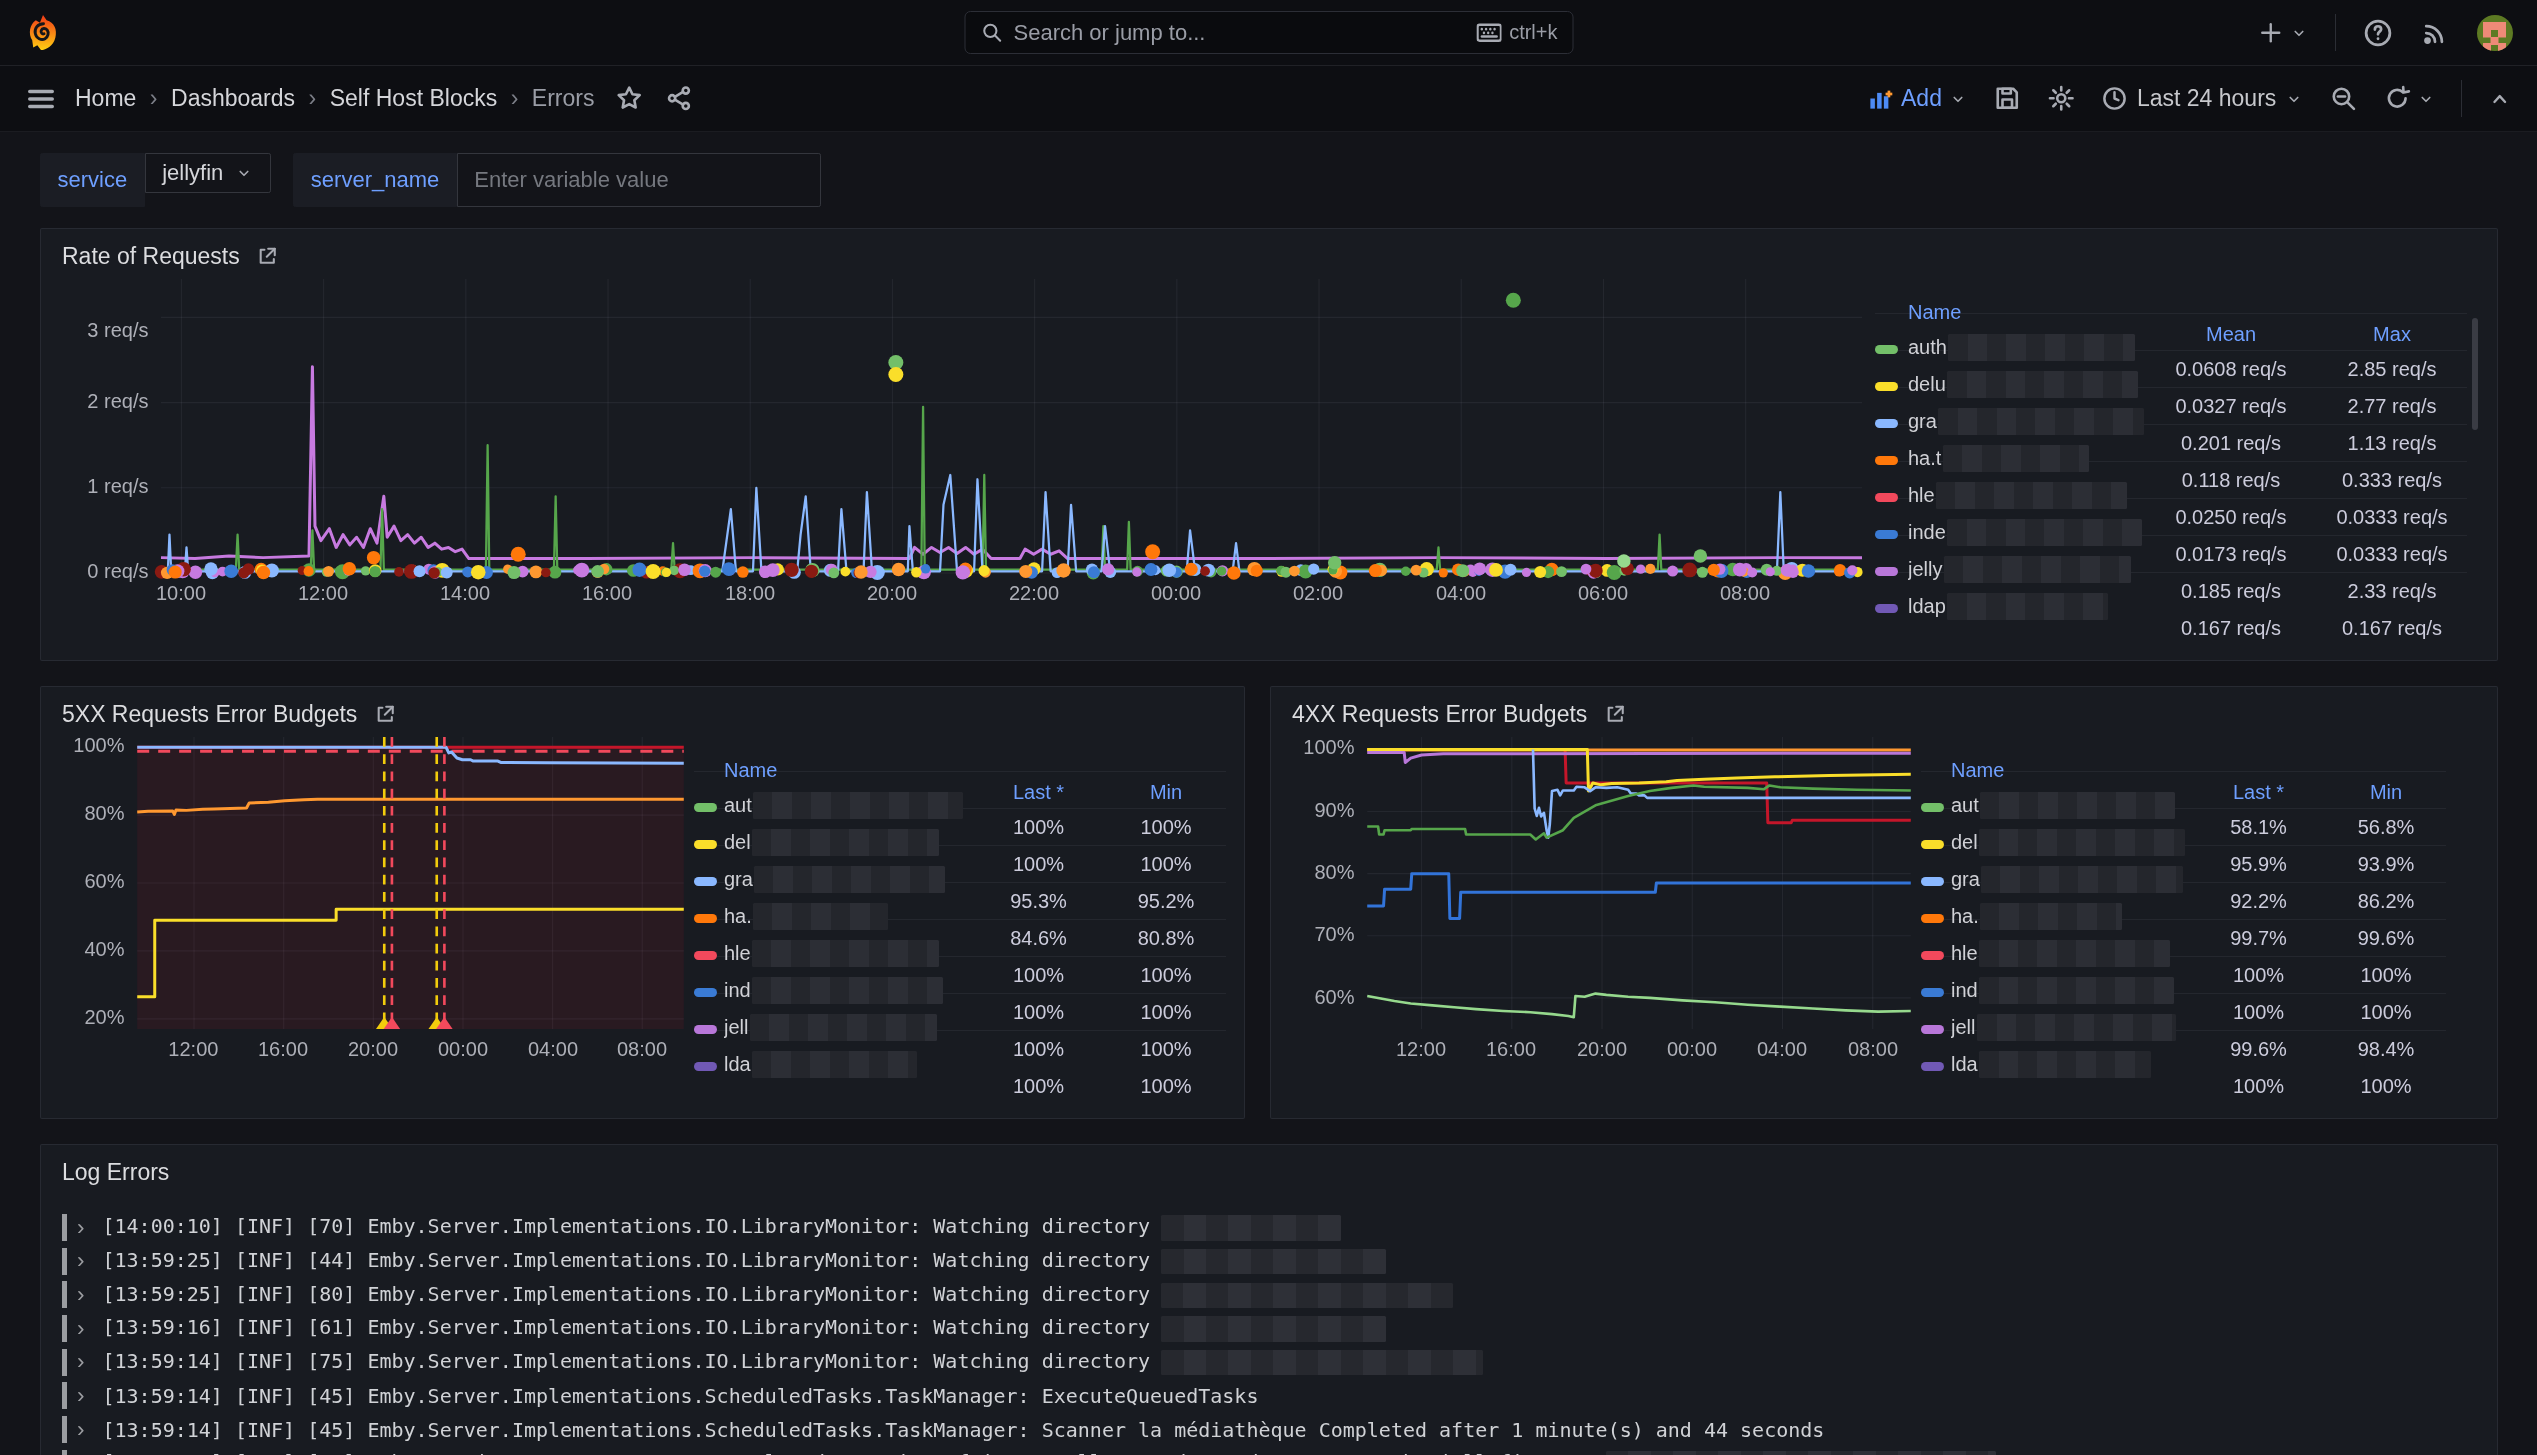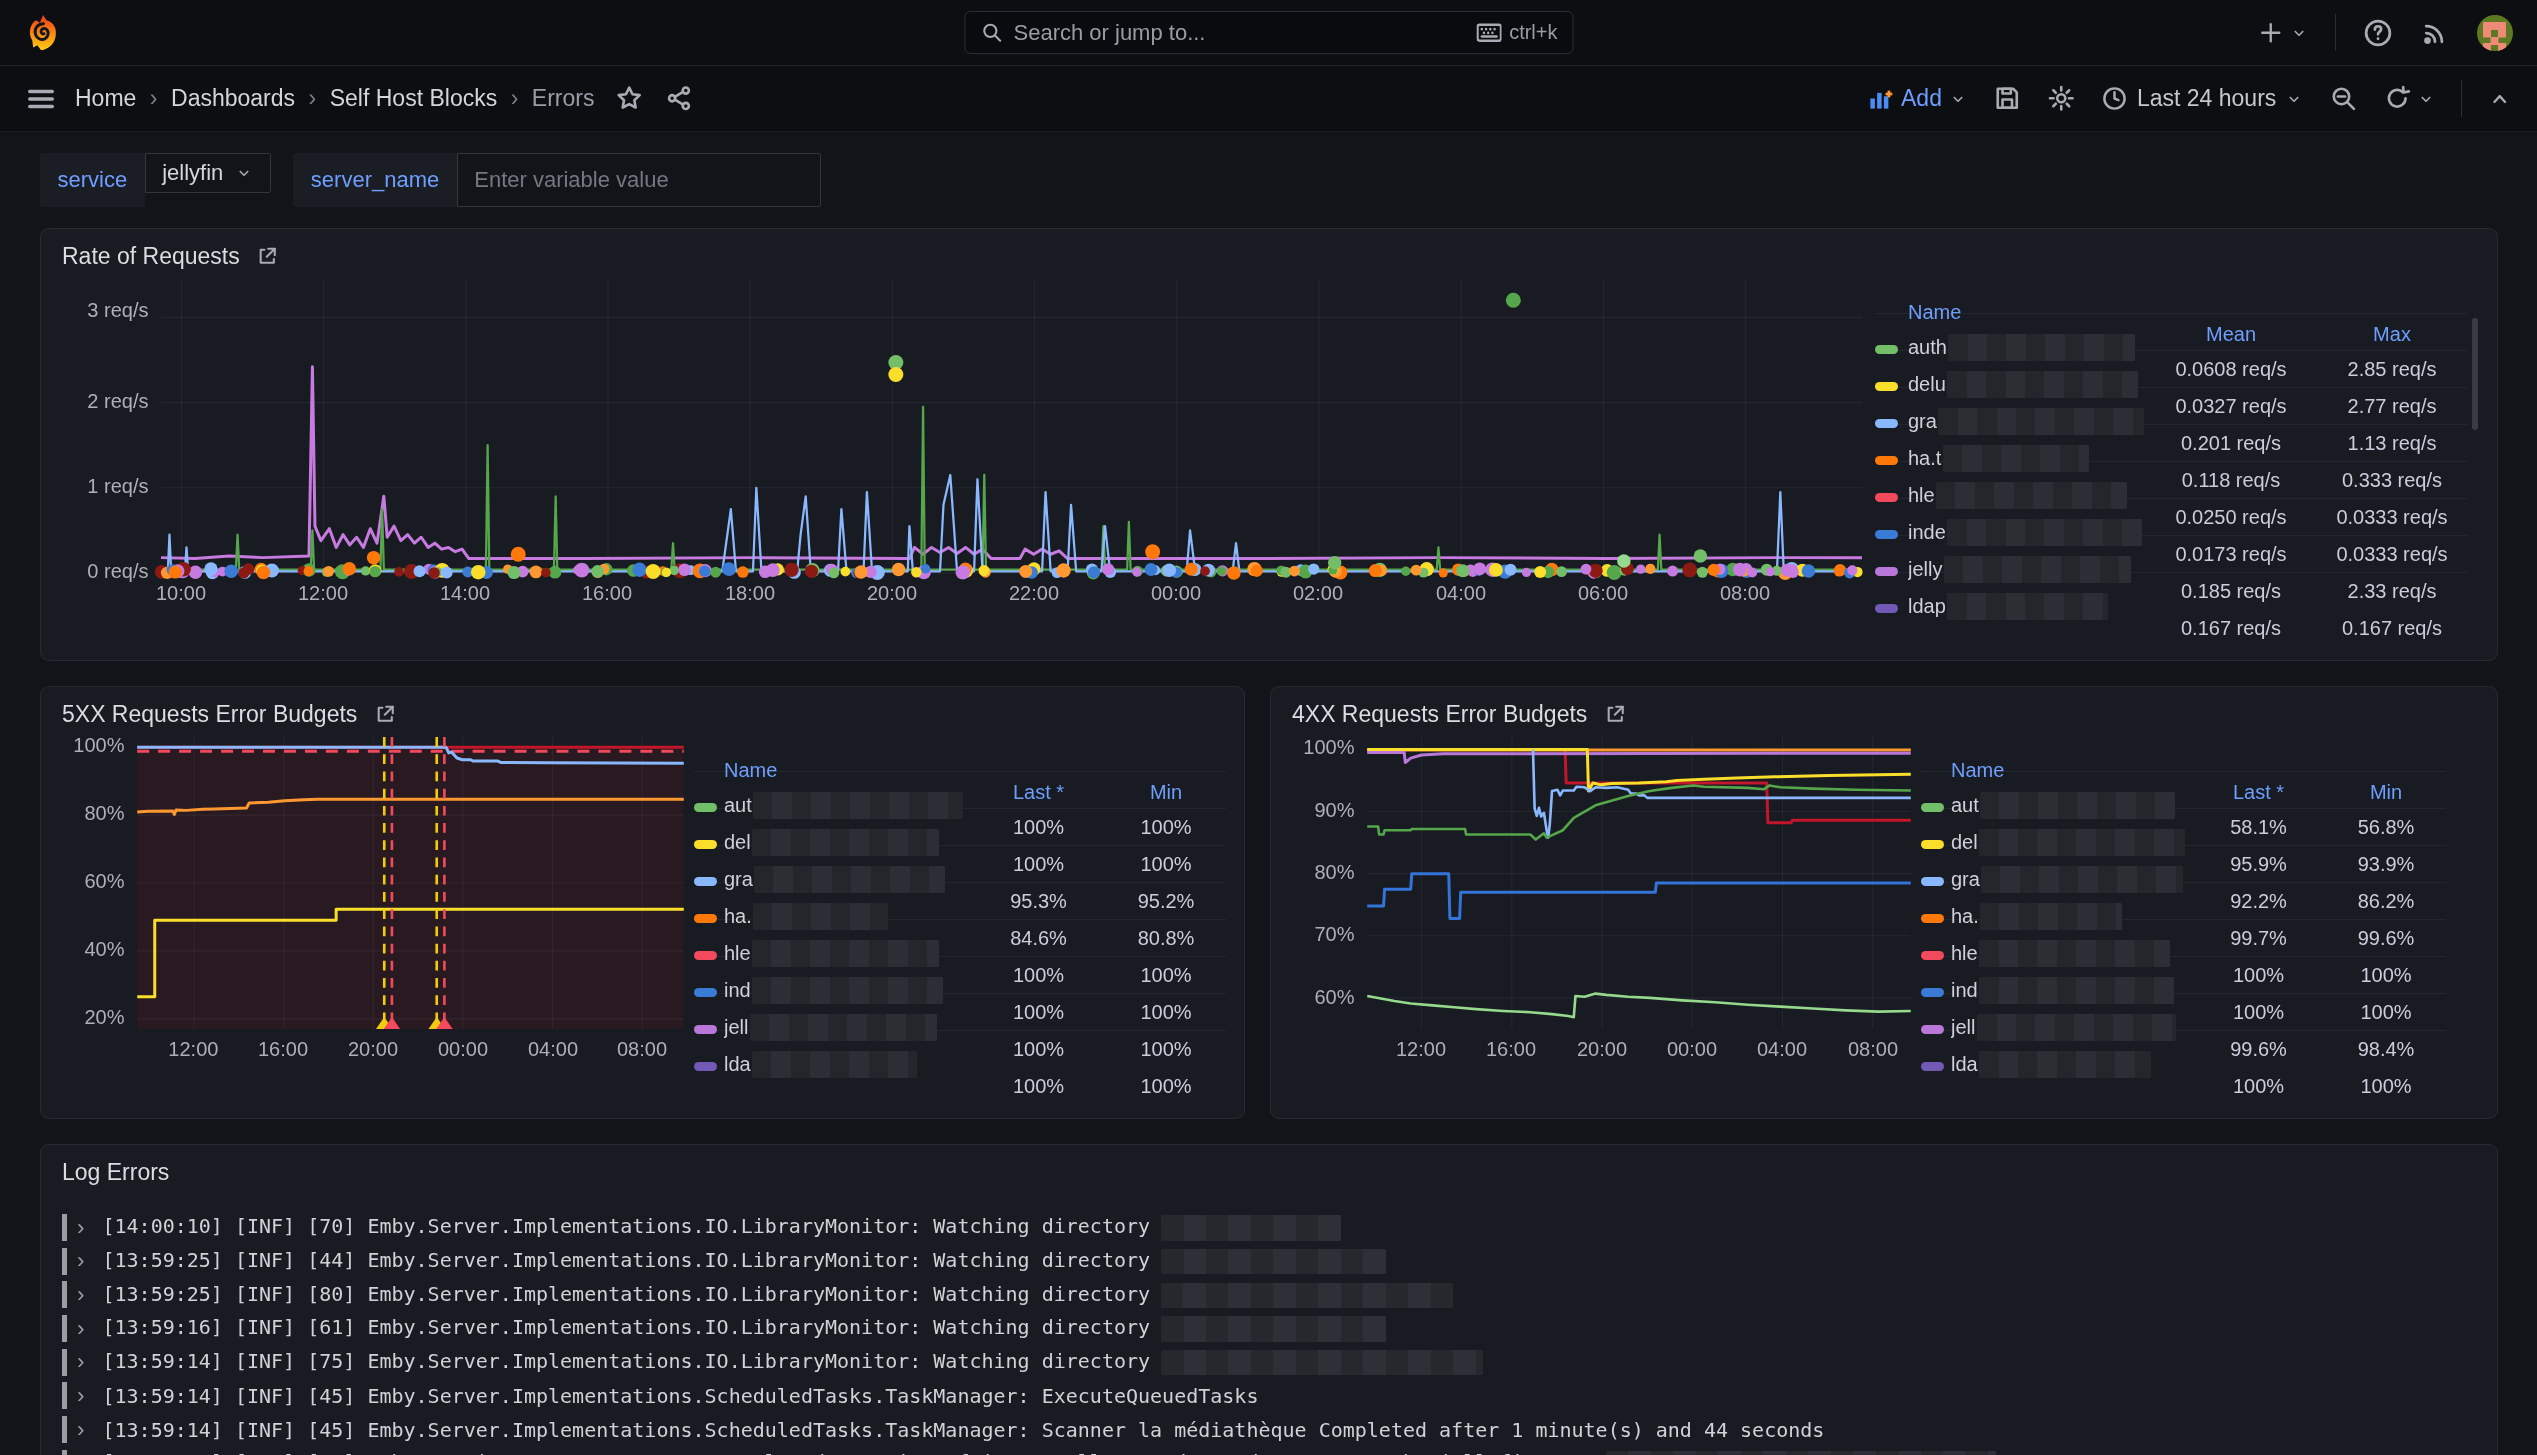--- a/index.html
+++ b/index.html
@@ -41,21 +41,21 @@
   .vars { display:flex; gap:22.5px; margin-bottom:21px; }
   .var-group { display:flex;text-align:right; }
   .var-label { background:#1b1d24; border:0.7px solid #1b1d24; height:54px; display:flex; align-items:center;
     padding:0 16.5px; color:#6e9fff; font-size:22px; border-radius:2.2px 0 0 2.2px; }
   .var-value { border:0.7px solid #34363d; height:40px; display:flex; align-items:center; gap:12px;
     padding:0 16.5px; color:#d5d6da; font-size:22px; border-radius:0 2.2px 2.2px 0; min-width:120px; }
   .var-input { border:0.7px solid #34363d; height:54px; width:364px; display:flex; align-items:center;
     padding:0 16.5px; color:#75787f; font-size:22px; border-radius:0 2.2px 2.2px 0; }
 
   
-  .panel { background:#181b21; border:0.7px solid rgba(204,204,220,0.09); border-radius:9px; }
+  .panel { background:#181b21; border:0.7px solid rgba(204,204,220,0.09); border-radius:2px; }
   .panel-title-row { display:flex; align-items:center; gap:16.5px; padding:13.5px 21px 6px 21px; }
   .panel-title { font-size:23px; font-weight:500; color:#dcdde0; }
   .row2 { display:flex; gap:25px; margin-top:25px; }
   #rate-panel { height:433px; }
   .p2 { height:433px; }
   #err5-panel { width:1222px; }
   #err4-panel { width:1450px; }
 
   .chart-area { display:flex; padding:3px 18px 0 7.5px; }
   .ylabels { position:relative; flex:none; }
@@ -276,21 +276,21 @@
         <path d="M9 5 H5 v14 h14 v-4"></path>
           <polyline points="13,4 20,4 20,11"></polyline>
           <line x1="20" y1="4" x2="11.5" y2="12.5"></line>
       </svg>
     </div>
     <div class="chart-area">
       <div class="ylabels" id="rate-chart-ylabels" style="width:112px;height:294px">
           <span style="top:281px">0 req/s</span>
           <span style="top:196px">1 req/s</span>
           <span style="top:111px">2 req/s</span>
-          <span style="top:20px">3 req/s</span>
+          <span style="top:40px">3 req/s</span>
         </div>
       <div class="plot-wrap">
         <svg id="rate-chart" width="1701" height="294" style="overflow:visible" viewBox="0 0 2268 392">
             <line class="grid" x1="0" x2="2268" y1="392" y2="392"></line>
             <line class="grid" x1="0" x2="2268" y1="278.37681159420293" y2="278.37681159420293"></line>
             <line class="grid" x1="0" x2="2268" y1="164.7536231884058" y2="164.7536231884058"></line>
             <line class="grid" x1="0" x2="2268" y1="51.13043478260872" y2="51.13043478260872"></line>
             <line class="grid" y1="0" y2="392" x1="27.216" x2="27.216"></line>
             <line class="grid" y1="0" y2="392" x1="216.82080000000002" x2="216.82080000000002"></line>
             <line class="grid" y1="0" y2="392" x1="406.42560000000003" x2="406.42560000000003"></line>

